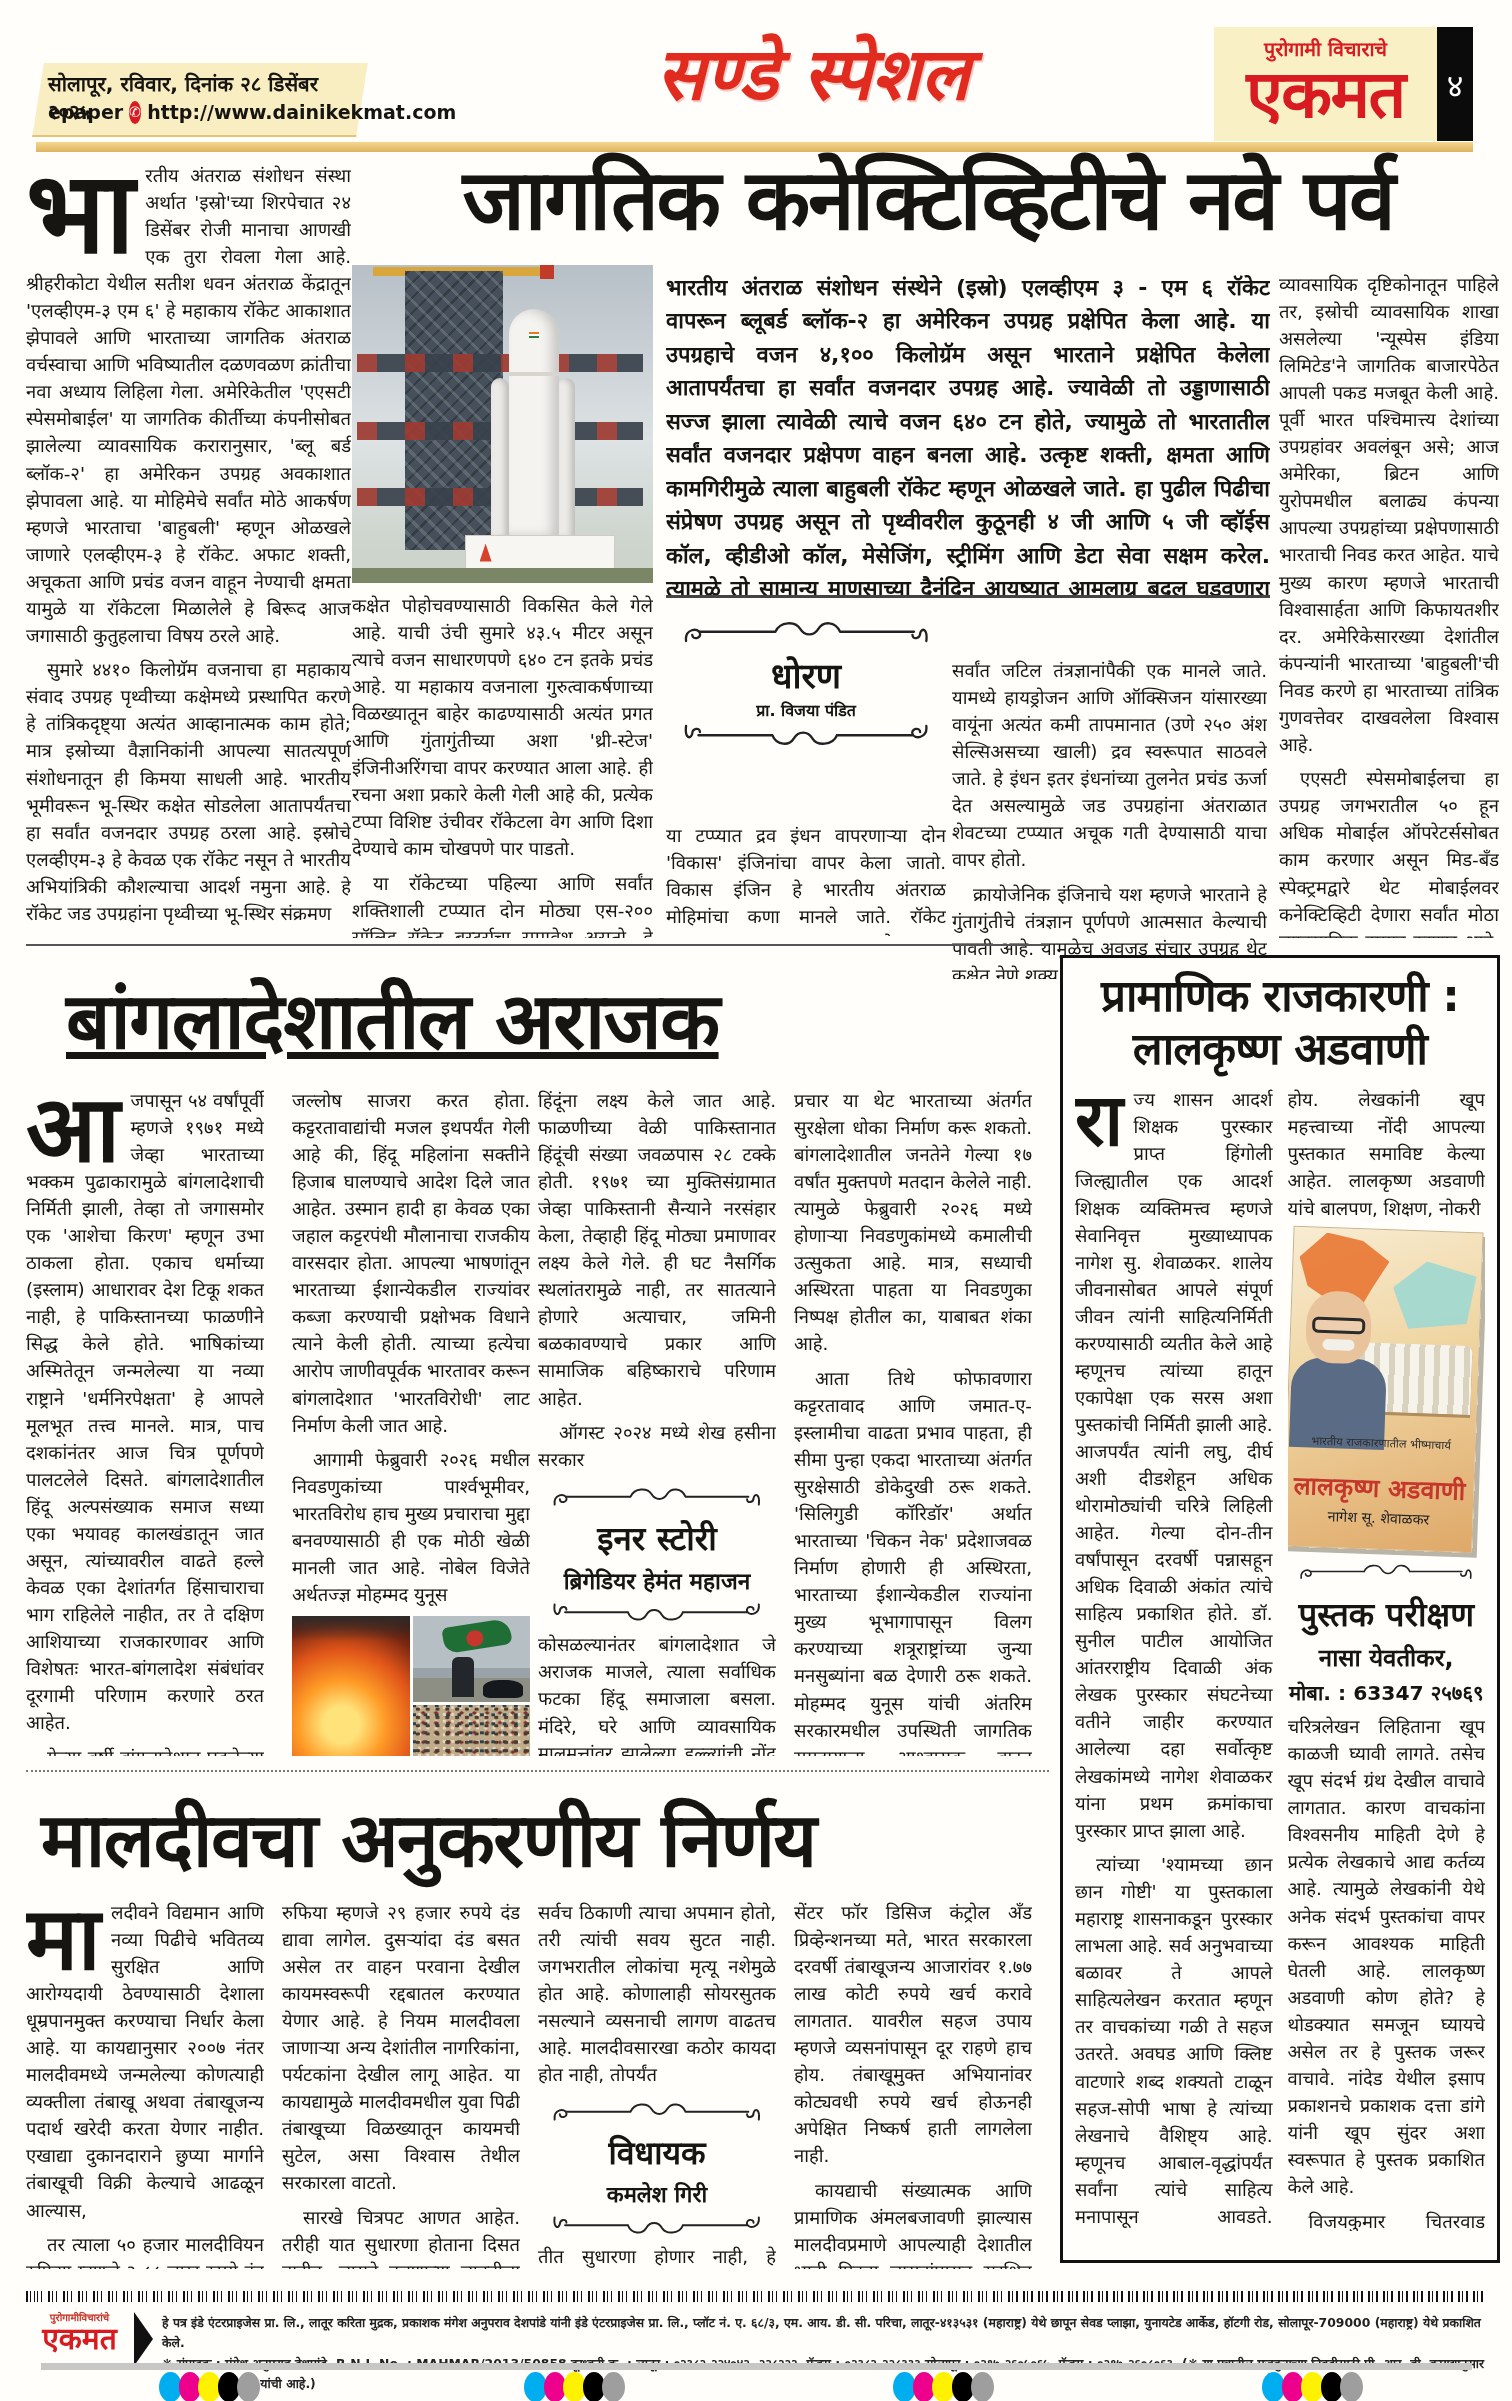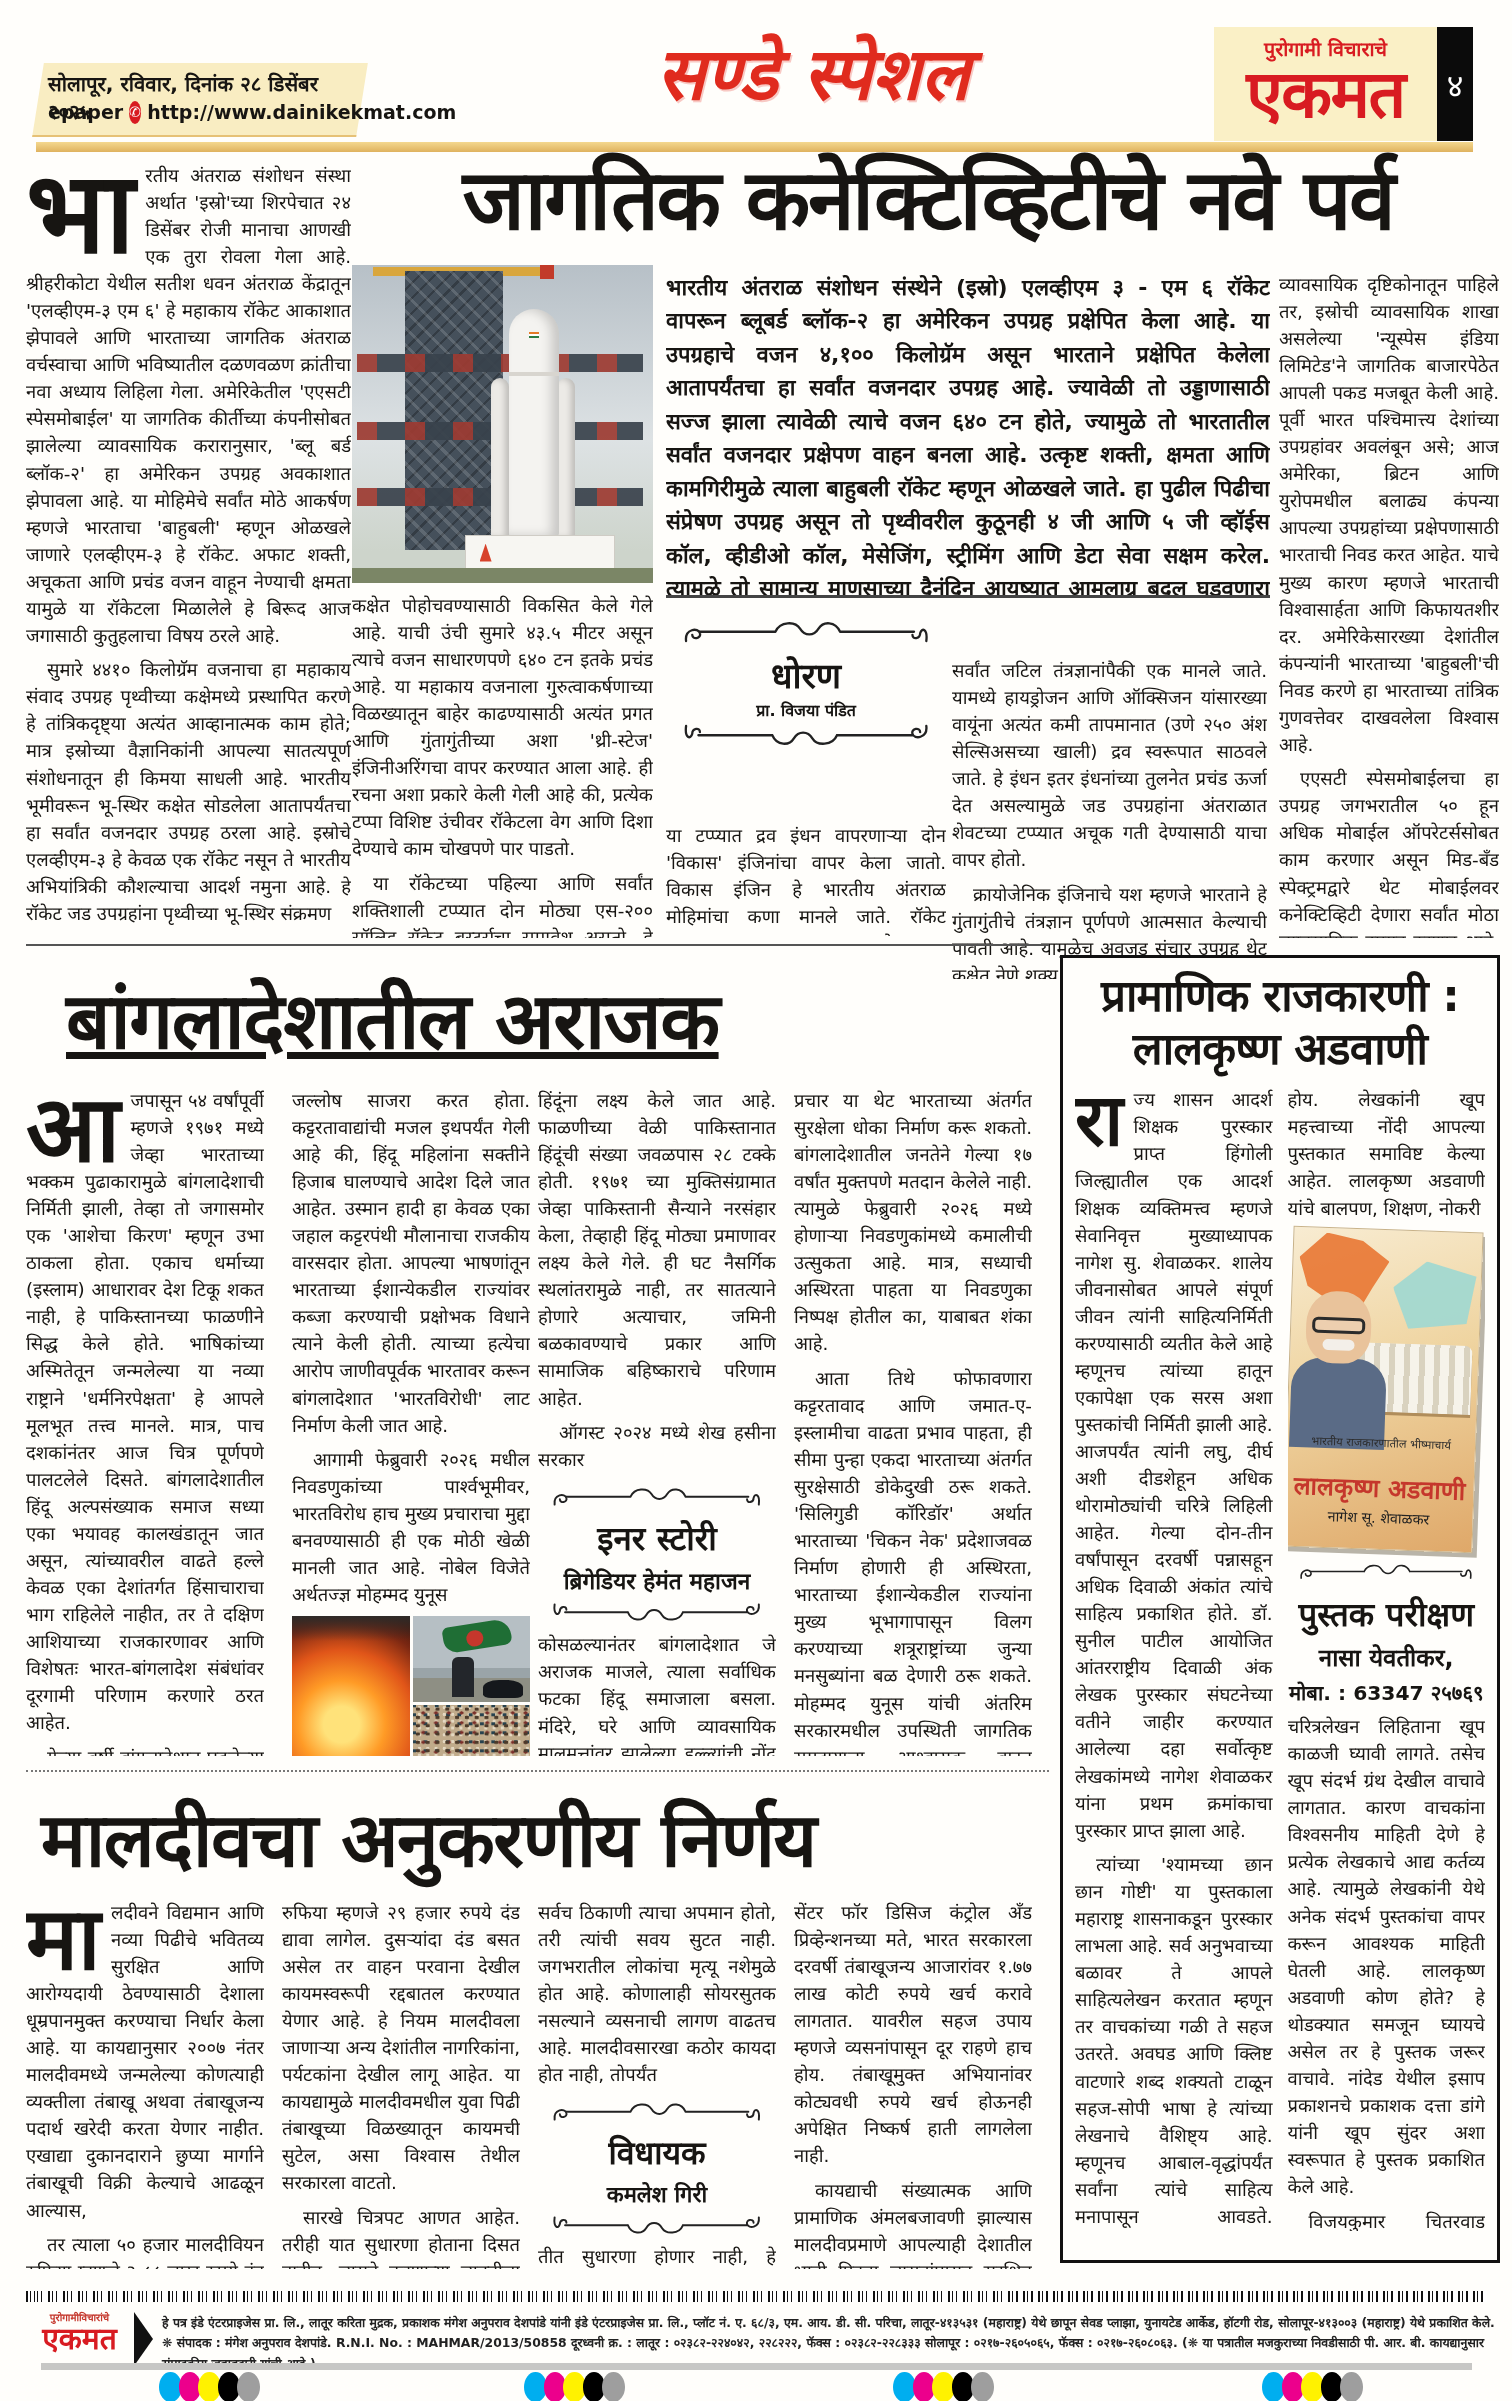--- a/index.html
+++ b/index.html
@@ -336,21 +336,21 @@
     <p>कायद्याची संख्यात्मक आणि प्रामाणिक अंमलबजावणी झाल्यास मालदीवप्रमाणे आपल्याही देशातील भावी पिढ्या व्यसनांपासून सुरक्षित राहतील, यात शंका नाही.</p>
   </div>
 
   <div class="abs" id="barcode"></div>
   <div class="abs" id="footer-logo">
     <div id="footer-logo-tagline">पुरोगामीविचारांचे</div>
     <div id="footer-logo-title">एकमत</div>
   </div>
   <div class="abs" id="footer-arrow"></div>
   <div class="abs" id="imprint">
-    <div>हे पत्र इंडे एंटरप्राइजेस प्रा. लि., लातूर करिता मुद्रक, प्रकाशक मंगेश अनुपराव देशपांडे यांनी इंडे एंटरप्राइजेस प्रा. लि., प्लॉट नं. ए. ६८/३, एम. आय. डी. सी. परिचा, लातूर-४१३५३१ (महाराष्ट्र) येथे छापून सेवड प्लाझा, युनायटेड आर्केड, हॉटगी रोड, सोलापूर-४१३००३ (महाराष्ट्र) येथे प्रकाशित केले.</div>
+    <div>हे पत्र इंडे एंटरप्राइजेस प्रा. लि., लातूर करिता मुद्रक, प्रकाशक मंगेश अनुपराव देशपांडे यांनी इंडे एंटरप्राइजेस प्रा. लि., प्लॉट नं. ए. ६८/३, एम. आय. डी. सी. परिचा, लातूर-४१३५३१ (महाराष्ट्र) येथे छापून सेवड प्लाझा, युनायटेड आर्केड, हॉटगी रोड, सोलापूर-709000 (महाराष्ट्र) येथे प्रकाशित केले.</div>
     <div>❋ संपादक : मंगेश अनुपराव देशपांडे. R.N.I. No. : MAHMAR/2013/50858 दूरध्वनी क्र. : लातूर : ०२३८२-२२४०४२, २२८२२२, फॅक्स : ०२३८२-२२८३३३ सोलापूर : ०२१७-२६०५०६५, फॅक्स : ०२१७-२६०८०६३. (❋ या पत्रातील मजकुराच्या निवडीसाठी पी. आर. बी. कायद्यानुसार संपादकीय जबाबदारी यांची आहे.)</div>
   </div>
   <div class="abs" id="gray-bar"></div>
 
   <div class="abs cmyk-group" id="cmyk1">
     <i class="c-c"></i>
       <i class="c-m"></i>
       <i class="c-y"></i>
       <i class="c-k"></i>
       <i class="c-g"></i>

